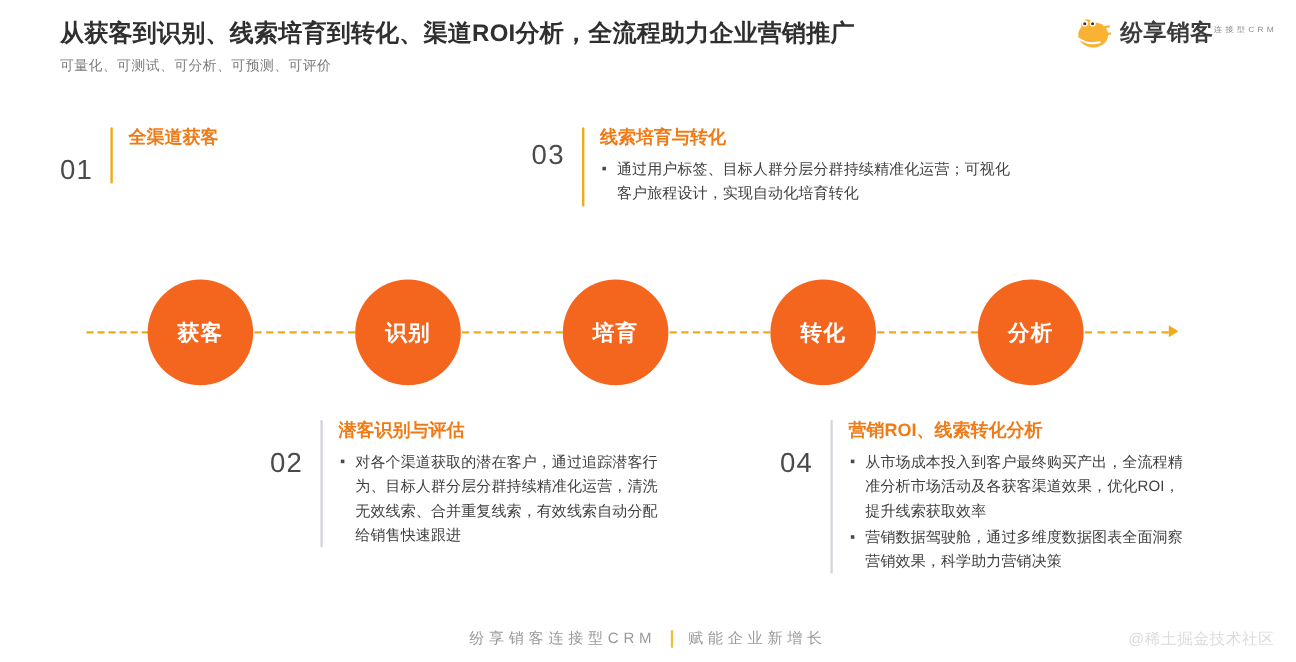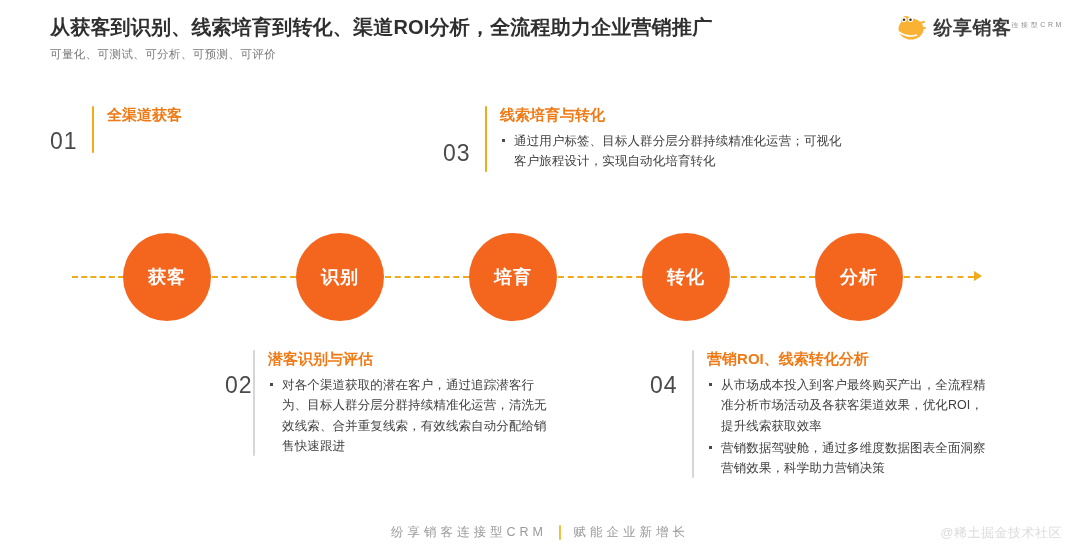--- a/index.html
+++ b/index.html
@@ -168,22 +168,22 @@
     background: #4a4a4a;
   }
 
   
   #block-01 { left: 50px;  top: 106px; width: 400px; }
   #block-03 { left: 443px; top: 106px; width: 400px; }
   #block-02 { left: 225px; top: 350px; width: 330px; }
   #block-04 { left: 650px; top: 350px; width: 340px; }
 
   #block-01 .block-num { margin-right: 14px; margin-top: 24px; }
-  #block-03 .block-num { margin-right: 14px; margin-top: 36px; }
-  #block-02 .block-num { margin-top: 24px; }
+  #block-03 .block-num { margin-right: 14px; margin-top: 12px; }
+  #block-02 .block-num { margin-right: 14px; margin-top: 24px; }
   #block-04 .block-num { margin-right: 14px; margin-top: 24px; }
   .block-rule { margin-right: 13px; }
 
   
   #flow {
     position: absolute;
     left: 0;
     top: 231px;
     width: 1080px;
     height: 92px;

